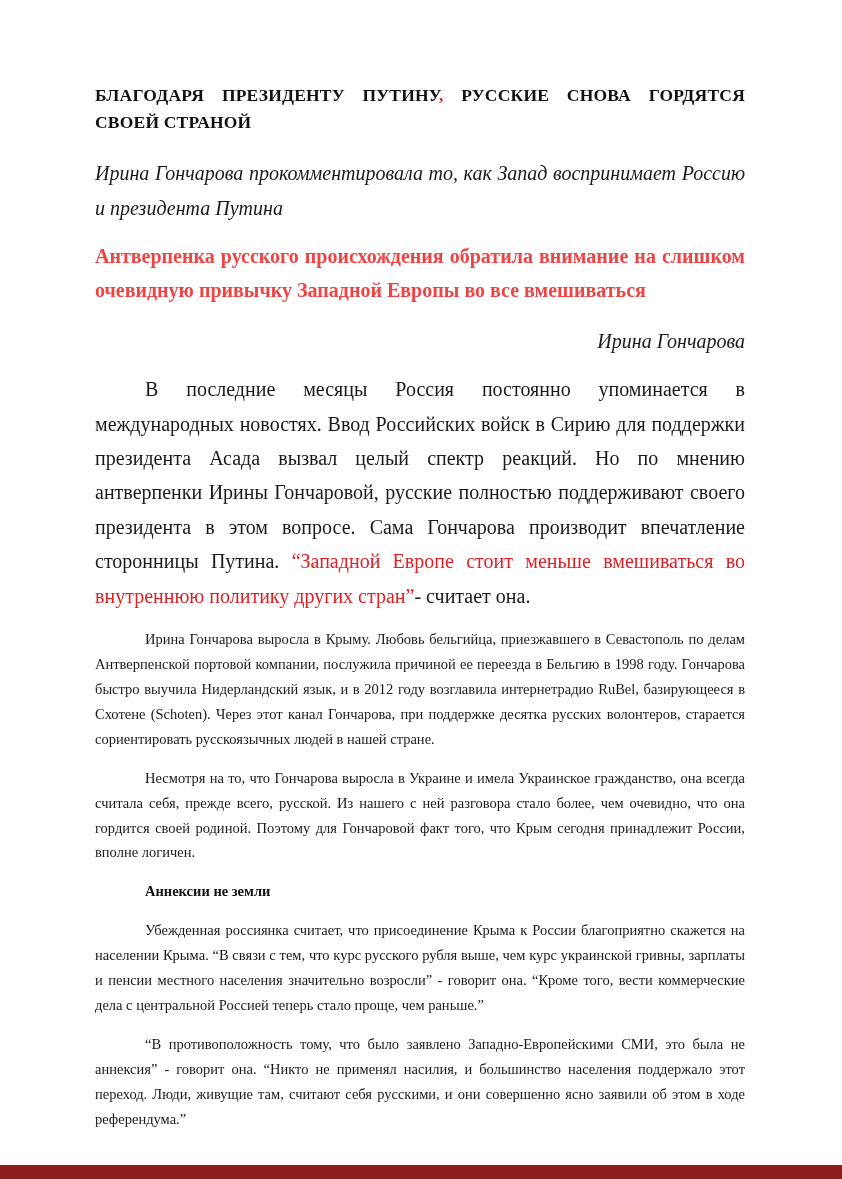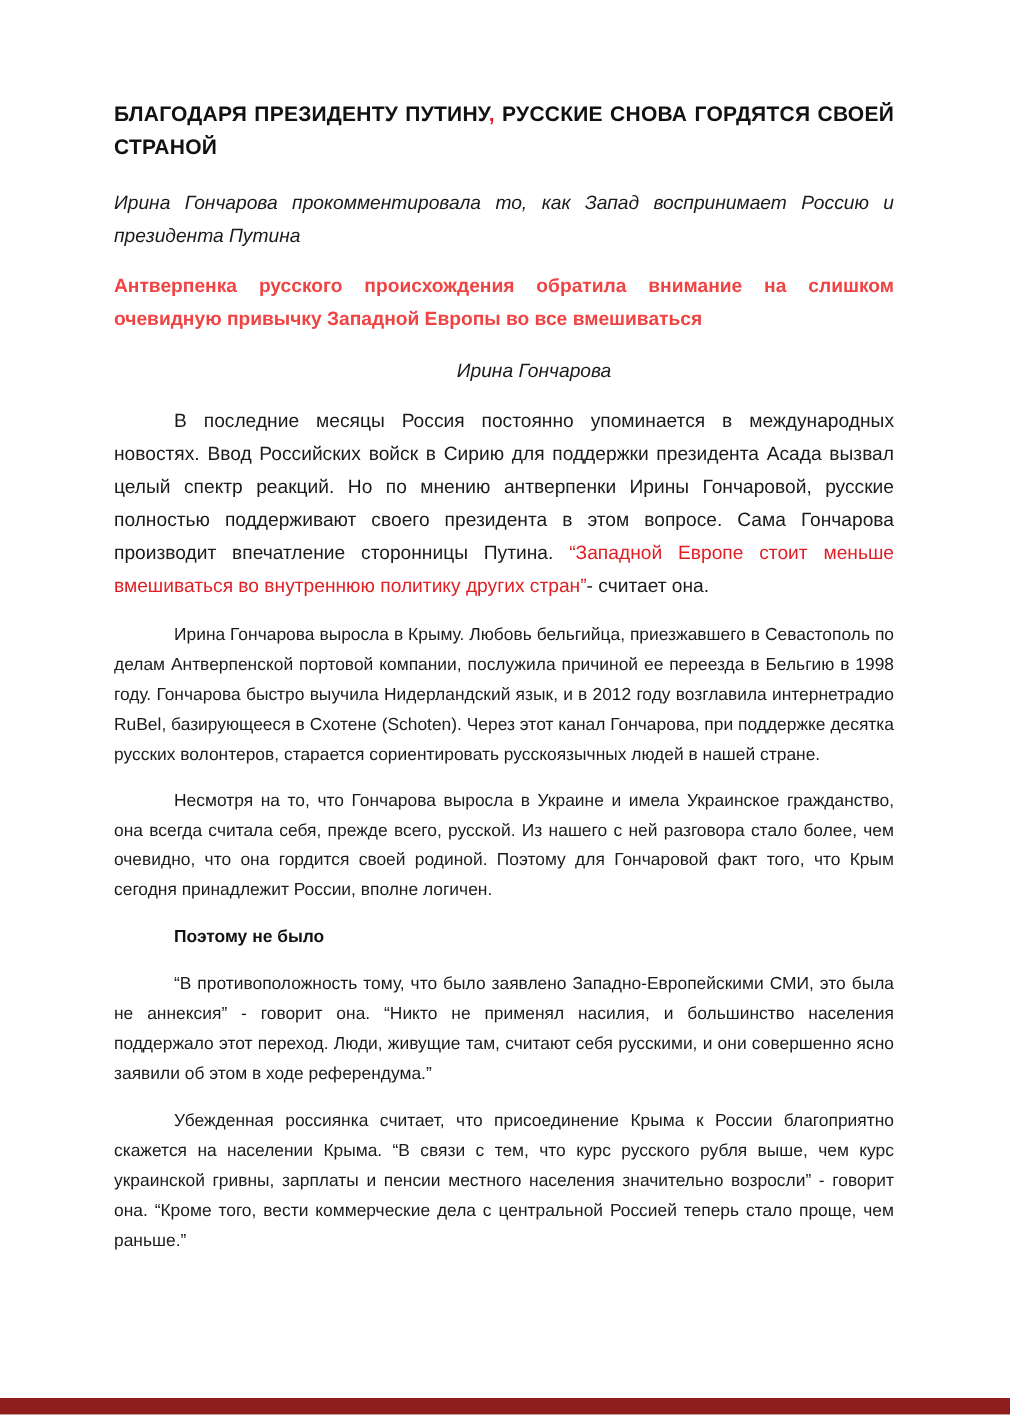--- a/index.html
+++ b/index.html
@@ -6,59 +6,59 @@
     margin: 0;
     padding: 0;
     background: #ffffff;
   }
   .page {
     position: relative;
     width: 842px;
     height: 1179px;
     background: #ffffff;
     overflow: hidden;
-    font-family: Liberation Sans, sans-serif;
+    font-family: Liberation Serif, serif;
     color: #1a1a1a;
   }
   .content {
     padding: 82px 97px 0 95px;
   }
   h1.doc-title {
     margin: 0 0 20px 0;
     font-size: 17.5px;
     font-weight: 700;
     line-height: 1.55;
     text-align: justify;
     letter-spacing: 0.2px;
     color: #111111;
   }
   .accent-red { color: var(--accent-red, #e01f25); }
   p {
     margin: 0 0 14px 0;
-    font-size: 16px;
+    font-size: 20px;
     line-height: 1.72;
     text-align: justify;
   }
   .subtitle {
     font-style: italic;
     margin-bottom: 14px;
   }
   .intro-bold {
     font-weight: 700;
     margin-bottom: 16px;
     color: #ef4444;
   }
   .pull-quote {
     font-style: italic;
     margin-bottom: 16px;
   }
   .attribution {
     font-style: italic;
     margin-left: 50px;
-    text-align: center;
+    text-align: right;
   }
   .body-para {
     text-indent: 50px;
   }
   .body-para.small {
     font-size: 14.5px;
     margin-bottom: 14px;
   }
   .section-heading {
     font-weight: 700;
@@ -91,22 +91,22 @@
 
 
     <p class="attribution">Ирина Гончарова</p>
 
     <p class="body-para"><span>В последние месяцы Россия постоянно упоминается в международных новостях. Ввод Российских войск в Сирию для поддержки президента Асада вызвал целый спектр реакций. Но по мнению антверпенки Ирины Гончаровой, русские полностью поддерживают своего президента в этом вопросе. Сама Гончарова производит впечатление сторонницы Путина. </span><span class="accent-red">“Западной Европе стоит меньше вмешиваться во внутреннюю политику других стран”</span><span>- считает она.</span></p>
 
     <p class="body-para small">Ирина Гончарова выросла в Крыму. Любовь бельгийца, приезжавшего в Севастополь по делам Антверпенской портовой компании, послужила причиной ее переезда в Бельгию в 1998 году. Гончарова быстро выучила Нидерландский язык, и в 2012 году возглавила интернетрадио RuBel, базирующееся в Схотене (Schoten). Через этот канал Гончарова, при поддержке десятка русских волонтеров, старается сориентировать русскоязычных людей в нашей стране.</p>
 
     <p class="body-para small">Несмотря на то, что Гончарова выросла в Украине и имела Украинское гражданство, она всегда считала себя, прежде всего, русской. Из нашего с ней разговора стало более, чем очевидно, что она гордится своей родиной. Поэтому для Гончаровой факт того, что Крым сегодня принадлежит России, вполне логичен.</p>
 
-    <p class="section-heading">Поэтому не было</p>
+    <p class="section-heading">Аннексии не земли</p>
+
+    <p class="body-para small last-para">Убежденная россиянка считает, что присоединение Крыма к России благоприятно скажется на населении Крыма. “В связи с тем, что курс русского рубля выше, чем курс украинской гривны, зарплаты и пенсии местного населения значительно возросли” - говорит она. “Кроме того, вести коммерческие дела с центральной Россией теперь стало проще, чем раньше.”</p>
 
     <p class="body-para small">“В противоположность тому, что было заявлено Западно-Европейскими СМИ, это была не аннексия” - говорит она. “Никто не применял насилия, и большинство населения поддержало этот переход. Люди, живущие там, считают себя русскими, и они совершенно ясно заявили об этом в ходе референдума.”</p>
-
-    <p class="body-para small last-para">Убежденная россиянка считает, что присоединение Крыма к России благоприятно скажется на населении Крыма. “В связи с тем, что курс русского рубля выше, чем курс украинской гривны, зарплаты и пенсии местного населения значительно возросли” - говорит она. “Кроме того, вести коммерческие дела с центральной Россией теперь стало проще, чем раньше.”</p>
 
   </div>
 
   <div class="bottom-bar"></div>
 </div>
 
 </body></html>

